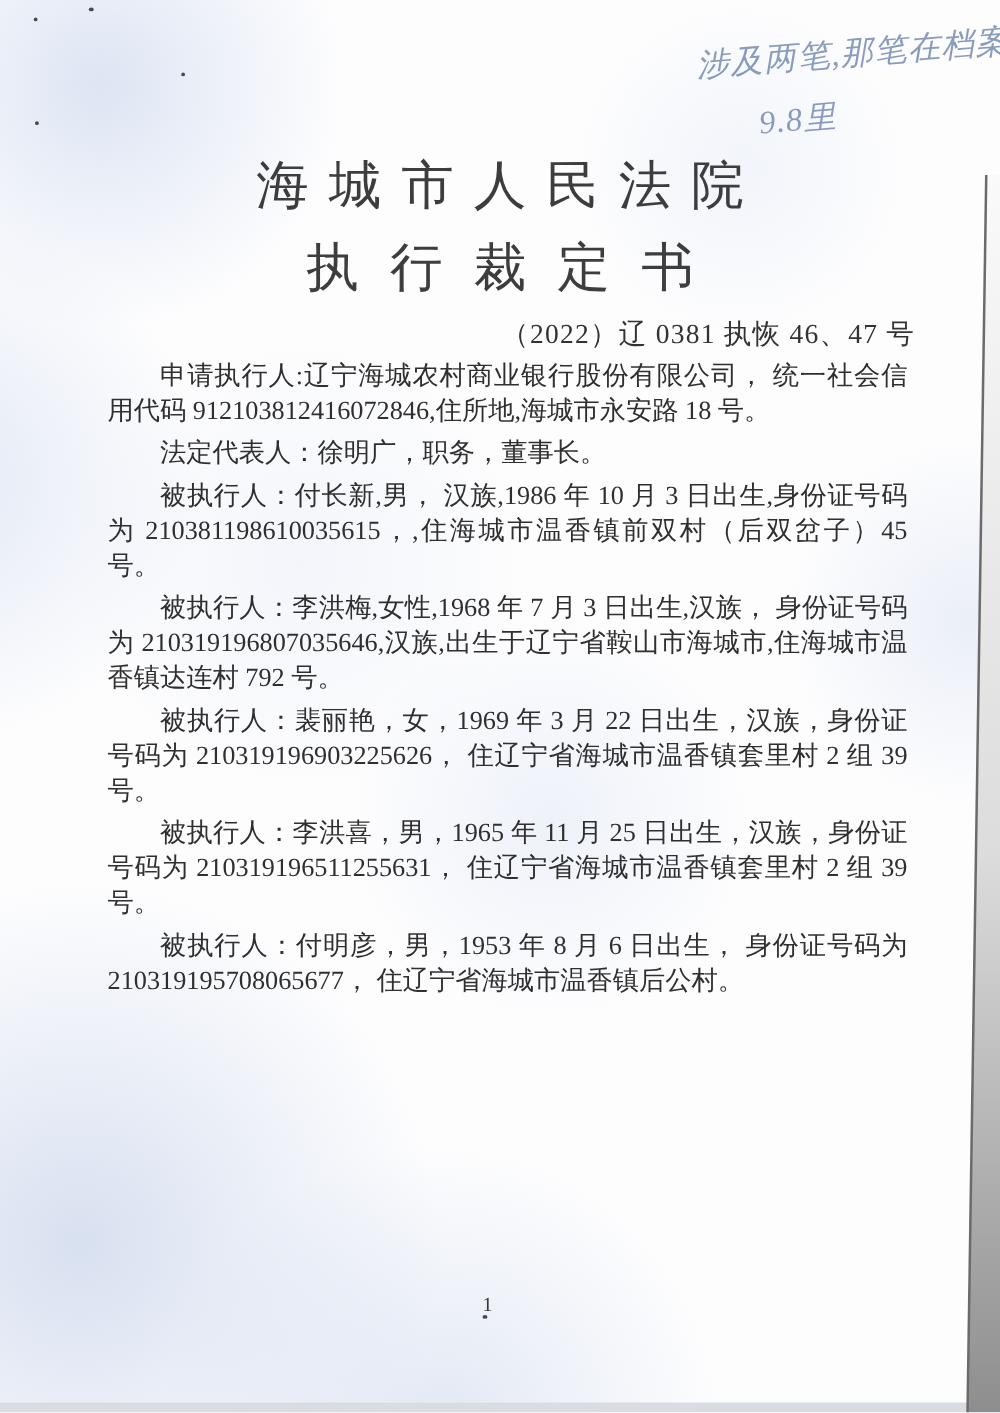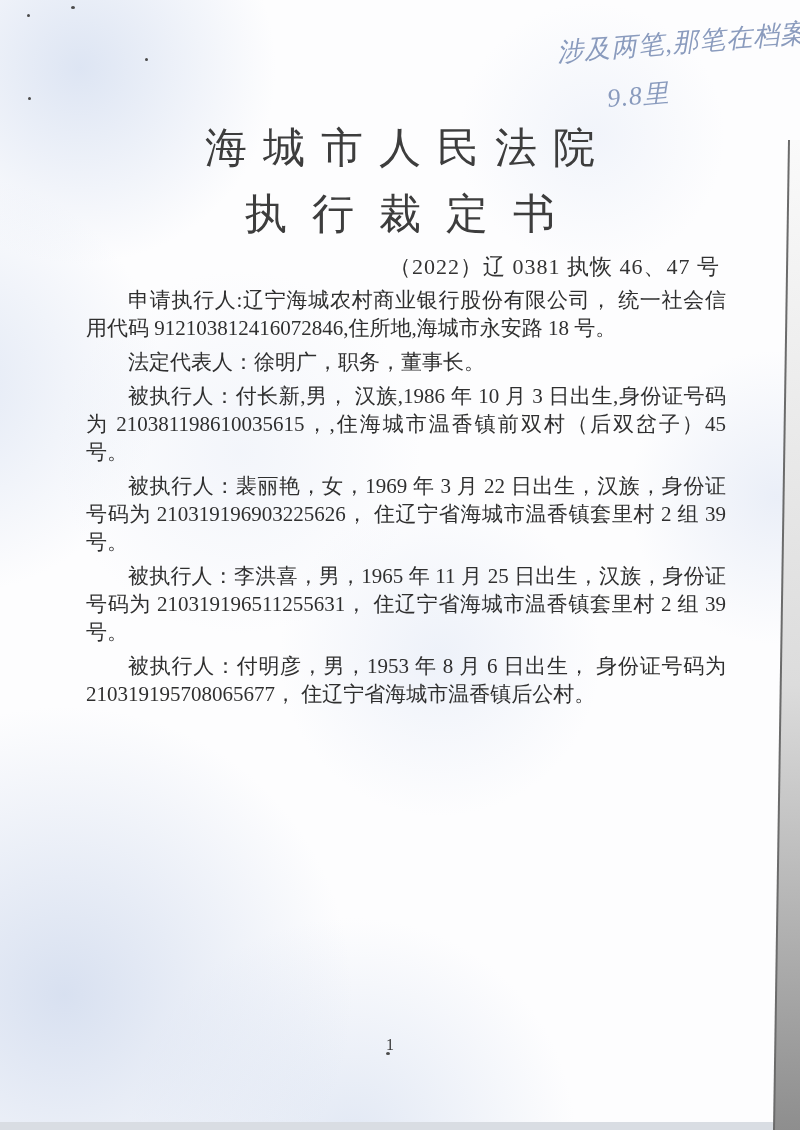--- a/index.html
+++ b/index.html
@@ -32,21 +32,21 @@
     position:absolute;top:120px;left:0;width:800px;text-align:center;
     font-size:42px;color:#3d3d3d;letter-spacing:16px;text-indent:16px;
     font-weight:500;
   }
   .doc-title{
     position:absolute;top:186px;left:0;width:800px;text-align:center;
     font-size:42px;color:#3d3d3d;letter-spacing:25px;text-indent:25px;
     font-weight:400;
   }
   .case-number{
-    position:absolute;top:252px;right:80px;
+    position:absolute;top:252px;right:68px;
     font-size:22px;color:#333;letter-spacing:1px;
   }
   .content{
     position:absolute;top:286px;left:86px;width:640px;
     font-size:21px;line-height:28px;color:#2f2f2f;
     text-align:justify;
   }
   .content p{margin:0 0 6px 0;text-indent:2em;}
   .page-number{
     position:absolute;top:1036px;left:86px;width:608px;text-align:center;
@@ -73,20 +73,21 @@
   <div class="handwriting hw2">9.8里</div>
 
   <div class="court-name">海城市人民法院</div>
   <div class="doc-title">执行裁定书</div>
   <div class="case-number">（2022）辽 0381 执恢 46、47 号</div>
 
   <div class="content">
     <p>申请执行人:辽宁海城农村商业银行股份有限公司， 统一社会信用代码 912103812416072846,住所地,海城市永安路 18 号。</p>
     <p>法定代表人：徐明广，职务，董事长。</p>
     <p>被执行人：付长新,男， 汉族,1986 年 10 月 3 日出生,身份证号码为 210381198610035615，,住海城市温香镇前双村（后双岔子）45 号。</p>
+    <p>被执行人：李洪梅,女性,1968 年 7 月 3 日出生,汉族， 身份证号码为 210319196807035646,汉族,出生于辽宁省鞍山市海城市,住海城市温香镇达连村 792 号。</p>
     <p>被执行人：裴丽艳，女，1969 年 3 月 22 日出生，汉族，身份证号码为 210319196903225626， 住辽宁省海城市温香镇套里村 2 组 39 号。</p>
     <p>被执行人：李洪喜，男，1965 年 11 月 25 日出生，汉族，身份证号码为 210319196511255631， 住辽宁省海城市温香镇套里村 2 组 39 号。</p>
     <p>被执行人：付明彦，男，1953 年 8 月 6 日出生， 身份证号码为 210319195708065677， 住辽宁省海城市温香镇后公村。</p>
   </div>
 
   <div class="page-number">1</div>
 
   <div class="speck s1"></div>
   <div class="speck s2"></div>
   <div class="speck s3"></div>

